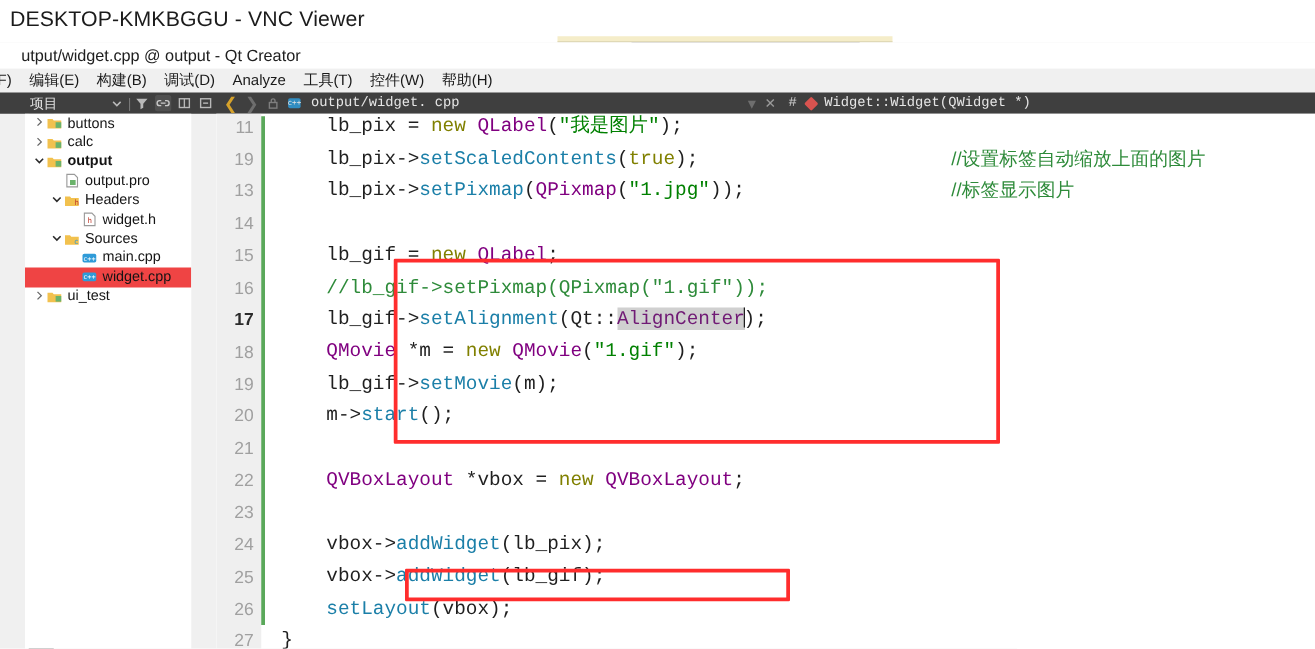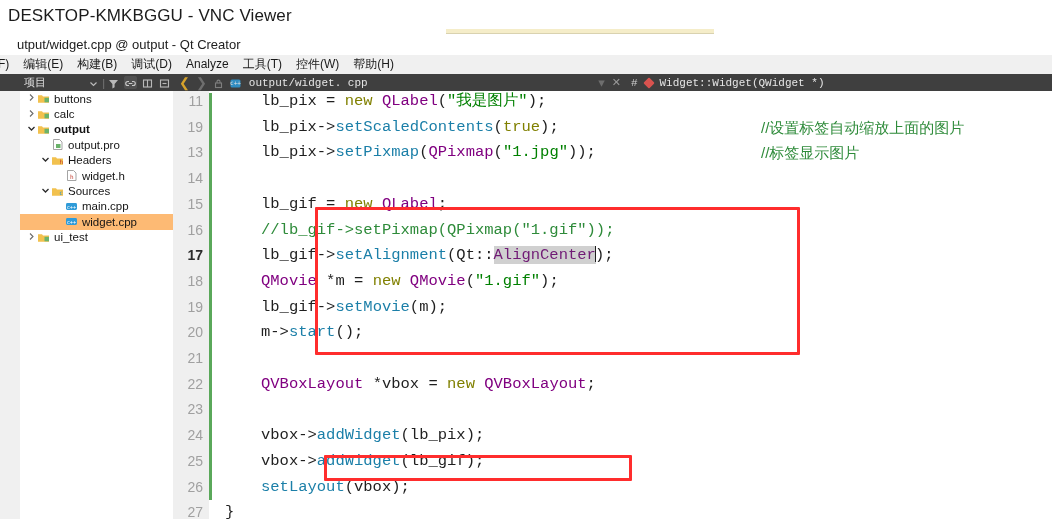--- a/index.html
+++ b/index.html
@@ -117,28 +117,28 @@
     width: 20px; height: 38px;
     display: flex; align-items: center; justify-content: flex-end;
     font-size: 10px; color: #b3b3b3; padding-right: 1px;
     overflow: hidden; white-space: nowrap;
   }
   .mode-item.active { background: #2d2d2d; color: #e8e8e8; border-left: 7px solid #fdba74; }
   .mode-item.dim { color: #8a8a8a; }
 
   
   .tree-pane {
-    position: absolute; left: 20px; top: 57px; width: 153px; height: 428px;
+    position: absolute; left: 20px; top: 57px; width: 133px; height: 428px;
     background: #ffffff; overflow: hidden;
   }
   .tree-row {
     position: relative; height: 15.4px; display: flex; align-items: center;
     font-size: 11.5px; color: #111; white-space: nowrap;
   }
-  .tree-row.sel { background: #fdba74; }
+  .tree-row.sel { background: #ef4444; }
   .tw { display: inline-block; width: 11px; text-align: center;
         font-size: 9px; color: #6b6b6b; flex: none; }
   .tree-ico { width: 13px; height: 13px; margin-right: 4px; flex: none; }
   .tree-label { font-size: 11.5px; color: #141414; }
   .tree-label.bold { font-weight: bold; }
 
   
   .editor {
     position: absolute; left: 173px; top: 57px; right: 0; height: 428px;
     background: #ffffff; overflow: hidden;

